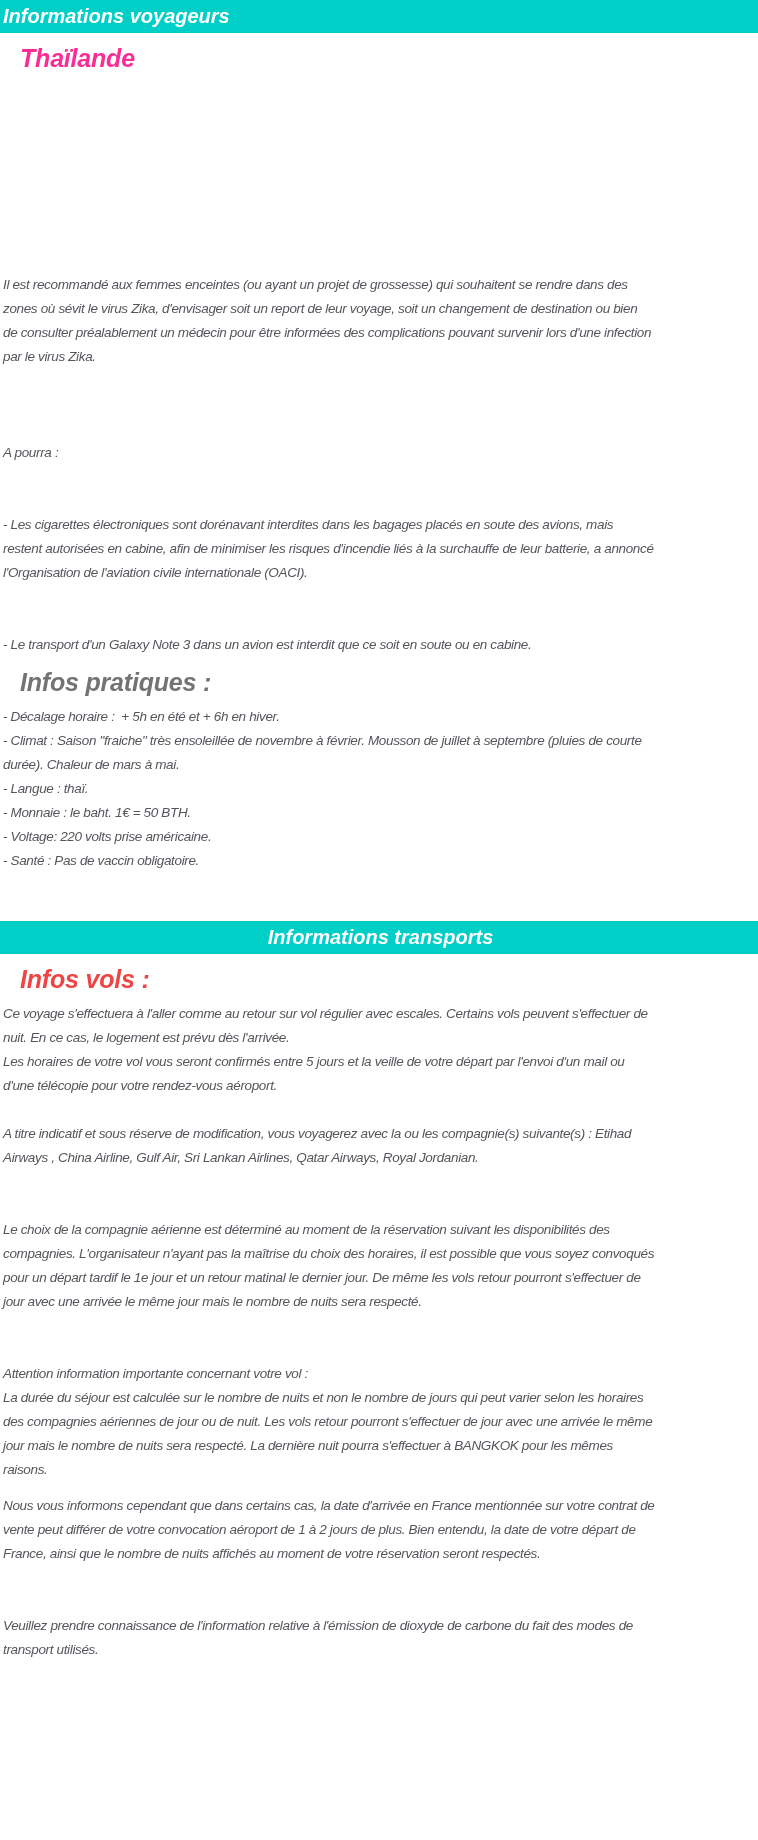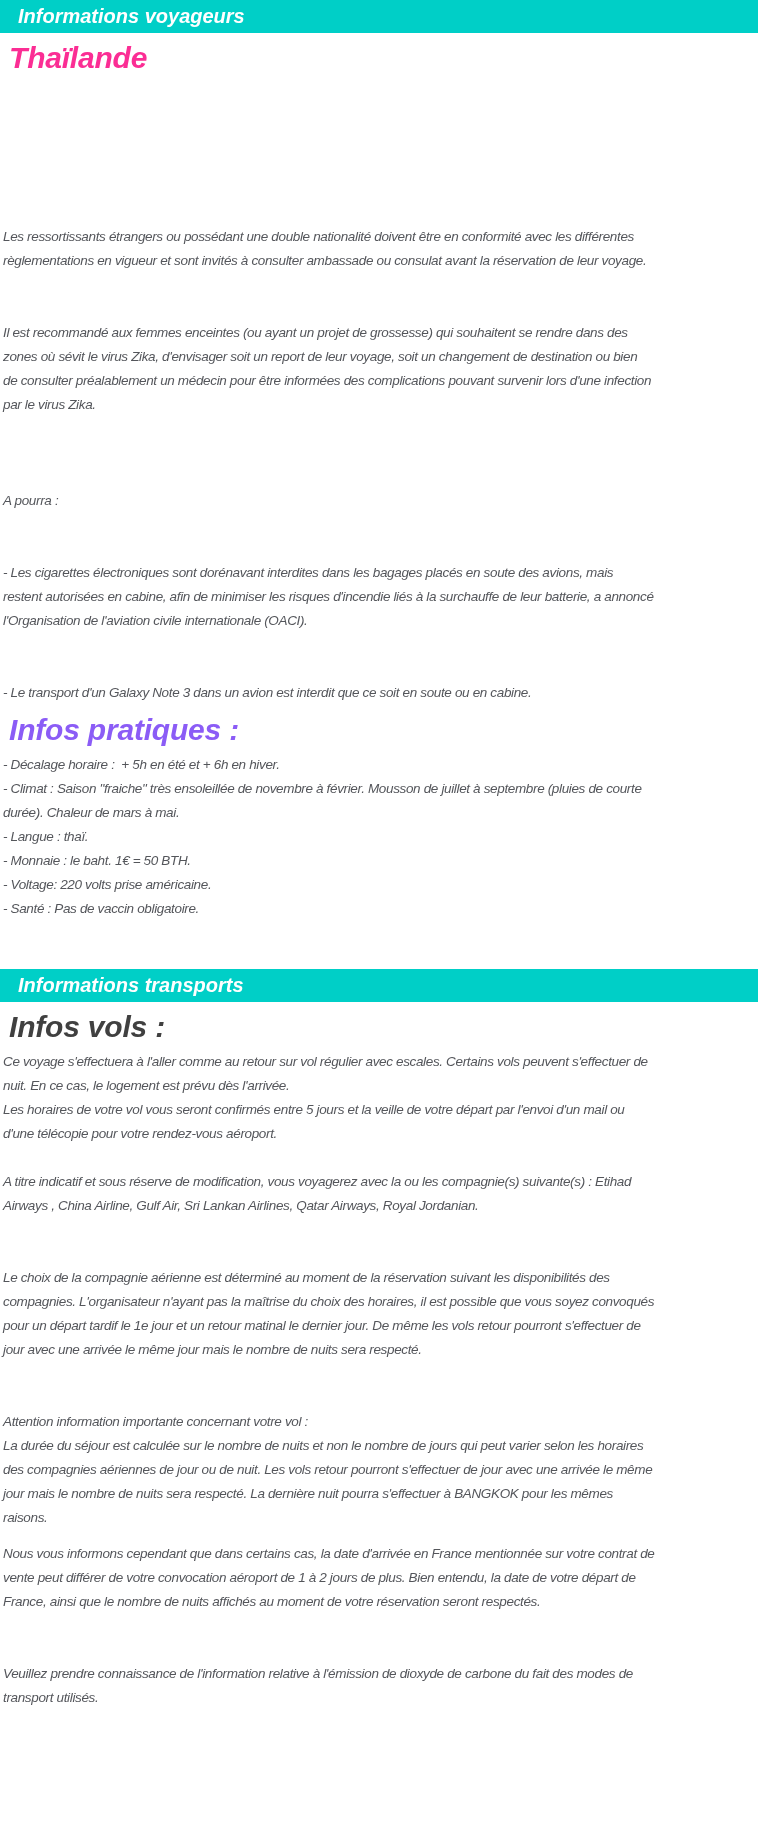--- a/index.html
+++ b/index.html
@@ -19,29 +19,29 @@
     width: 758px;
   }
   .bar {
     background: #00CFC7;
     color: #ffffff;
     font-weight: 700;
     font-style: italic;
     font-size: 20px;
     height: 33px;
     line-height: 33px;
-    padding-left: 18px;
+    padding-left: 3px;
     box-sizing: border-box;
     width: 758px;
   }
   h2.h2 {
     color: #FB2D94;
-    font-size: 30px;
+    font-size: 25px;
     font-weight: 700;
-    margin: 10px 0 8px 9px;
+    margin: 10px 0 8px 20px;
     line-height: 30px;
     letter-spacing: -0.2px;
   }
   p.para {
     margin: 0 0 0 3px;
     font-size: 13.5px;
     line-height: 24px;
     max-width: 652px;
     letter-spacing: -0.35px;
     white-space: pre-wrap;
@@ -51,34 +51,33 @@
 </head>
 <body>
 
 <main class="doc">
     <div class="bar" style="background: rgb(0, 207, 199);">Informations voyageurs</div>
     <h2 class="h2" style="color: rgb(251, 45, 148);">Thaïlande</h2>
     <div class="gap" style="height: 24px;"></div>
     <div class="gap" style="height: 24px;"></div>
     <div class="gap" style="height: 48px;"></div>
     <div class="gap" style="height: 48px;"></div>
-    <p class="para"><span>Les ressortissants étrangers ou possédant une double nationalité doivent être en conformité avec les différentes règlementations en vigueur et sont invités à consulter ambassade ou consulat avant la réservation de leur voyage.</span></p>
     <div class="gap" style="height: 48px;"></div>
     <p class="para"><span>Il est recommandé aux femmes enceintes (ou ayant un projet de grossesse) qui souhaitent se rendre dans des zones où sévit le virus Zika, d'envisager soit un report de leur voyage, soit un changement de destination ou bien de consulter préalablement un médecin pour être informées des complications pouvant survenir lors d'une infection par le virus Zika.</span></p>
     <div class="gap" style="height: 72px;"></div>
     <p class="para"><span>A pourra :</span></p>
     <div class="gap" style="height: 48px;"></div>
     <p class="para"><span>- Les cigarettes électroniques sont dorénavant interdites dans les bagages placés en soute des avions, mais restent autorisées en cabine, afin de minimiser les risques d'incendie liés à la surchauffe de leur batterie, a annoncé l'Organisation de l'aviation civile internationale (OACI).</span></p>
     <div class="gap" style="height: 48px;"></div>
     <p class="para"><span>- Le transport d'un Galaxy Note 3 dans un avion est interdit que ce soit en soute ou en cabine.</span></p>
-    <h2 class="h2" style="color: #8b5cf6;">Infos pratiques :</h2>
+    <h2 class="h2" style="color: #737373;">Infos pratiques :</h2>
     <p class="para"><span>- Décalage horaire :  + 5h en été et + 6h en hiver.</span><br><span>- Climat : Saison "fraiche" très ensoleillée de novembre à février. Mousson de juillet à septembre (pluies de courte durée). Chaleur de mars à mai.</span><br><span>- Langue : thaï.</span><br><span>- Monnaie : le baht. 1€ = 50 BTH.</span><br><span>- Voltage: 220 volts prise américaine.</span><br><span>- Santé : Pas de vaccin obligatoire.</span></p>
     <div class="gap" style="height: 48px;"></div>
-    <div class="bar" style="background: rgb(0, 207, 199);">Informations transports</div>
-    <h2 class="h2" style="color: #404040;">Infos vols :</h2>
+    <div class="bar" style="background: rgb(0, 207, 199); text-align: center;">Informations transports</div>
+    <h2 class="h2" style="color: #ef4444;">Infos vols :</h2>
     <p class="para"><span>Ce voyage s'effectuera à l'aller comme au retour sur vol régulier avec escales. Certains vols peuvent s'effectuer de nuit. En ce cas, le logement est prévu dès l'arrivée.</span><br><span>Les horaires de votre vol vous seront confirmés entre 5 jours et la veille de votre départ par l'envoi d'un mail ou d'une télécopie pour votre rendez-vous aéroport.</span></p>
     <div class="gap" style="height: 24px;"></div>
     <p class="para"><span>A titre indicatif et sous réserve de modification, vous voyagerez avec la ou les compagnie(s) suivante(s) : Etihad Airways , China Airline, Gulf Air, Sri Lankan Airlines, Qatar Airways, Royal Jordanian.</span></p>
     <div class="gap" style="height: 48px;"></div>
     <p class="para"><span>Le choix de la compagnie aérienne est déterminé au moment de la réservation suivant les disponibilités des compagnies. L'organisateur n'ayant pas la maîtrise du choix des horaires, il est possible que vous soyez convoqués pour un départ tardif le 1e jour et un retour matinal le dernier jour. De même les vols retour pourront s'effectuer de jour avec une arrivée le même jour mais le nombre de nuits sera respecté.</span></p>
     <div class="gap" style="height: 48px;"></div>
     <p class="para"><span>Attention information importante concernant votre vol :</span><br><span>La durée du séjour est calculée sur le nombre de nuits et non le nombre de jours qui peut varier selon les horaires des compagnies aériennes de jour ou de nuit. Les vols retour pourront s'effectuer de jour avec une arrivée le même jour mais le nombre de nuits sera respecté. La dernière nuit pourra s'effectuer à BANGKOK pour les mêmes raisons.</span></p>
     <div class="gap" style="height: 12px;"></div>
     <p class="para"><span>Nous vous informons cependant que dans certains cas, la date d'arrivée en France mentionnée sur votre contrat de vente peut différer de votre convocation aéroport de 1 à 2 jours de plus. Bien entendu, la date de votre départ de France, ainsi que le nombre de nuits affichés au moment de votre réservation seront respectés.</span></p>
     <div class="gap" style="height: 48px;"></div>

